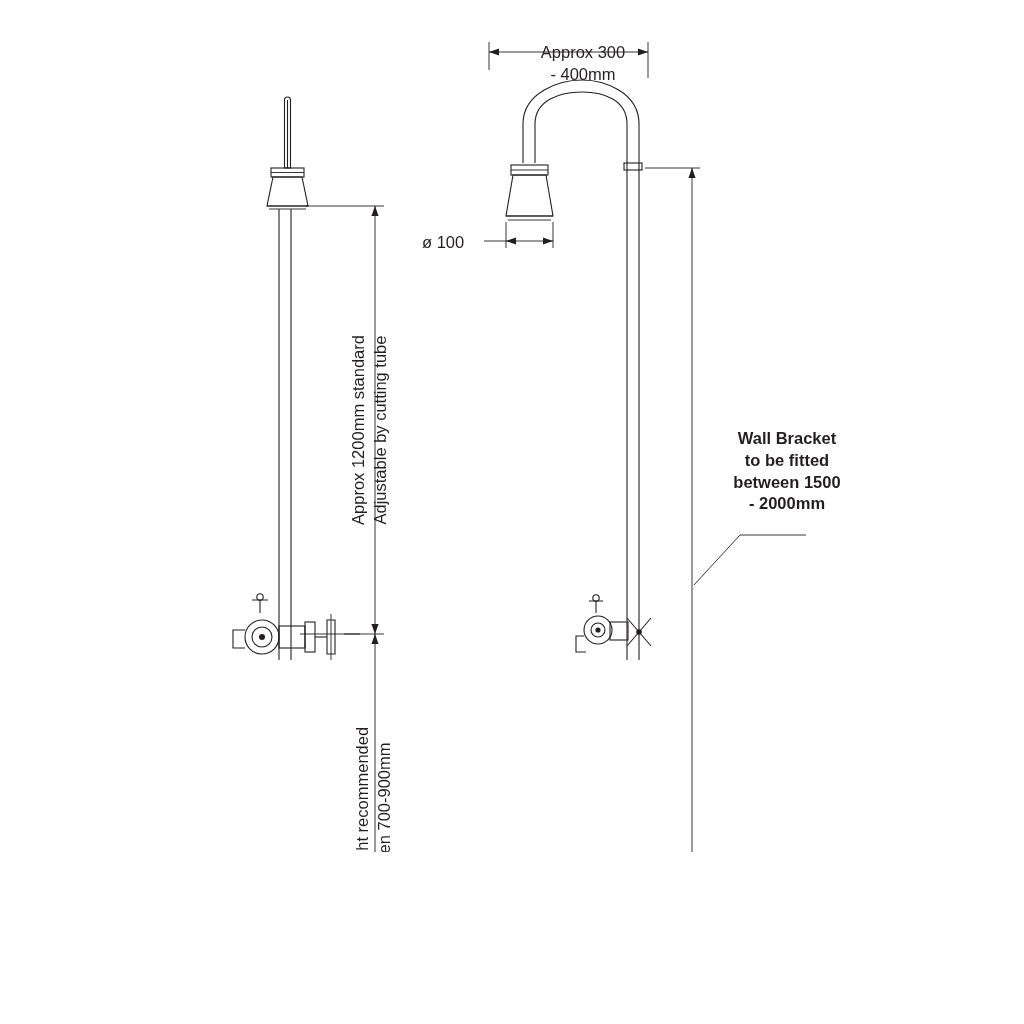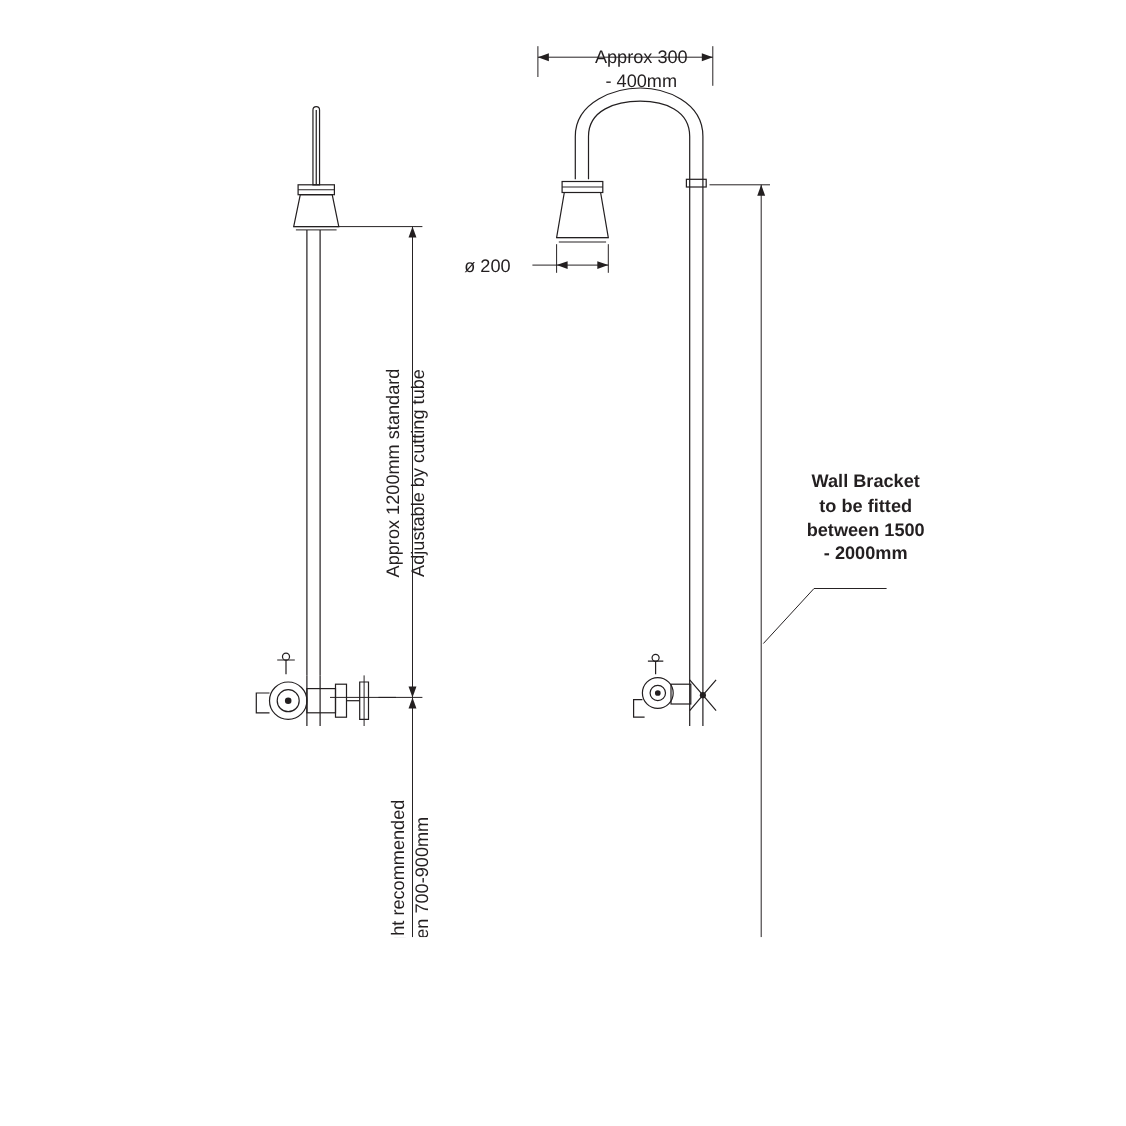--- a/index.html
+++ b/index.html
@@ -157,21 +157,21 @@
       <path class="fillblk" d="M692 985 L688.4 975 L695.6 975 Z"></path>
 
       <path class="ln hair" d="M806 535 L740 535 L694 585"></path>
     </g>
 
   </svg>
 
   <div class="lbl center" style="left:521px; top:42px; width:124px;">Approx 300
 - 400mm</div>
 
-  <div class="lbl" style="left:422px; top:232px;">ø 200</div>
+  <div class="lbl" style="left:422px; top:232px;">ø 100</div>
 
   <div class="lbl rot center" style="left:348px; top:555px; width:250px;">Approx 1200mm standard
 Adjustable by cutting tube</div>
 
   <div class="lbl rot center" style="left:352px; top:940px; width:240px;">Tap height recommended
 between 700-900mm</div>
 
   <div class="lbl center" style="left:718px; top:428px; width:138px;font-weight:bold;">Wall Bracket
 to be fitted
 between 1500

